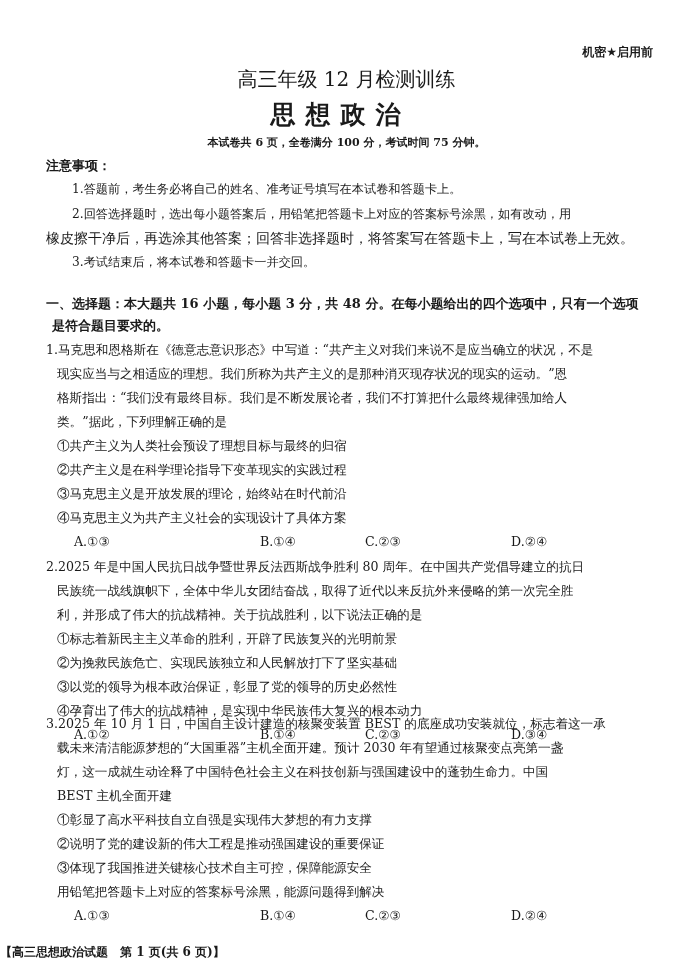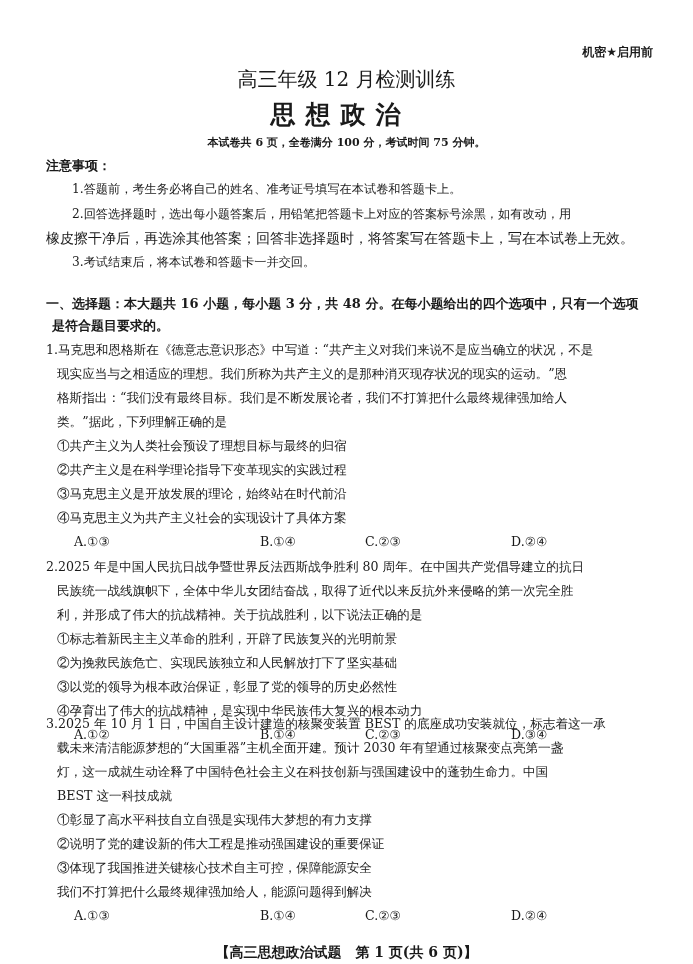--- a/index.html
+++ b/index.html
@@ -20,21 +20,21 @@
     .section-head { left: 46px; font-size: 13px; font-weight: bold; line-height: 22px; }
     .section-cont { left: 52px; font-size: 13px; font-weight: bold; }
     .q-first { left: 46px; text-align: right; }
     .q-cont { left: 57px; }
     .opt { left: 57px; }
     .choice { font-size: 12.6px; }
     .choice-a { left: 74px; }
     .choice-b { left: 219px; margin-left: 41px; }
     .choice-c { left: 365px; }
     .choice-d { left: 511px; }
-    .footer { left: 0; right: 0; top: 944px; text-align: center; font-size: 14px; font-weight: bold; }
+    .footer { left: 0; right: 0; top: 944px; text-align: left; font-size: 12px; font-weight: bold; }
   </style>
 </head>
 <body>
 
 <div>
 
   <div class="abs confidential">机密★启用前</div>
   <div class="abs exam-title">高三年级 12 月检测训练</div>
   <div class="abs subject">思想政治</div>
   <div class="abs exam-info">本试卷共 6 页，全卷满分 100 分，考试时间 75 分钟。</div>
@@ -79,25 +79,25 @@
     <div class="abs line choice choice-b" style="top:723px">B.①④</div>
     <div class="abs line choice choice-c" style="top:723px">C.②③</div>
     <div class="abs line choice choice-d" style="top:723px">D.③④</div>
   </div>
 
   <div>
 
     <div class="abs line q-first" style="top:712px">3.2025 年 10 月 1 日，中国自主设计建造的核聚变装置 BEST 的底座成功安装就位，标志着这一承</div>
     <div class="abs line q-cont" style="top:736px">载未来清洁能源梦想的“大国重器”主机全面开建。预计 2030 年有望通过核聚变点亮第一盏</div>
     <div class="abs line q-cont" style="top:760px">灯，这一成就生动诠释了中国特色社会主义在科技创新与强国建设中的蓬勃生命力。中国</div>
-    <div class="abs line q-cont" style="top:784px">BEST 这一科技成就</div>
+    <div class="abs line q-cont" style="top:784px">BEST 主机全面开建</div>
     <div class="abs line opt" style="top:808px">①彰显了高水平科技自立自强是实现伟大梦想的有力支撑</div>
     <div class="abs line opt" style="top:832px">②说明了党的建设新的伟大工程是推动强国建设的重要保证</div>
     <div class="abs line opt" style="top:856px">③体现了我国推进关键核心技术自主可控，保障能源安全</div>
-    <div class="abs line opt" style="top:880px">我们不打算把什么最终规律强加给人，能源问题得到解决</div>
+    <div class="abs line opt" style="top:880px">用铅笔把答题卡上对应的答案标号涂黑，能源问题得到解决</div>
     <div class="abs line choice choice-a" style="top:904px">A.①③</div>
     <div class="abs line choice choice-b" style="top:904px">B.①④</div>
     <div class="abs line choice choice-c" style="top:904px">C.②③</div>
     <div class="abs line choice choice-d" style="top:904px">D.②④</div>
   </div>
 
   <div class="abs footer">【高三思想政治试题　第 1 页(共 6 页)】</div>
 </div>
 
 </body></html>

